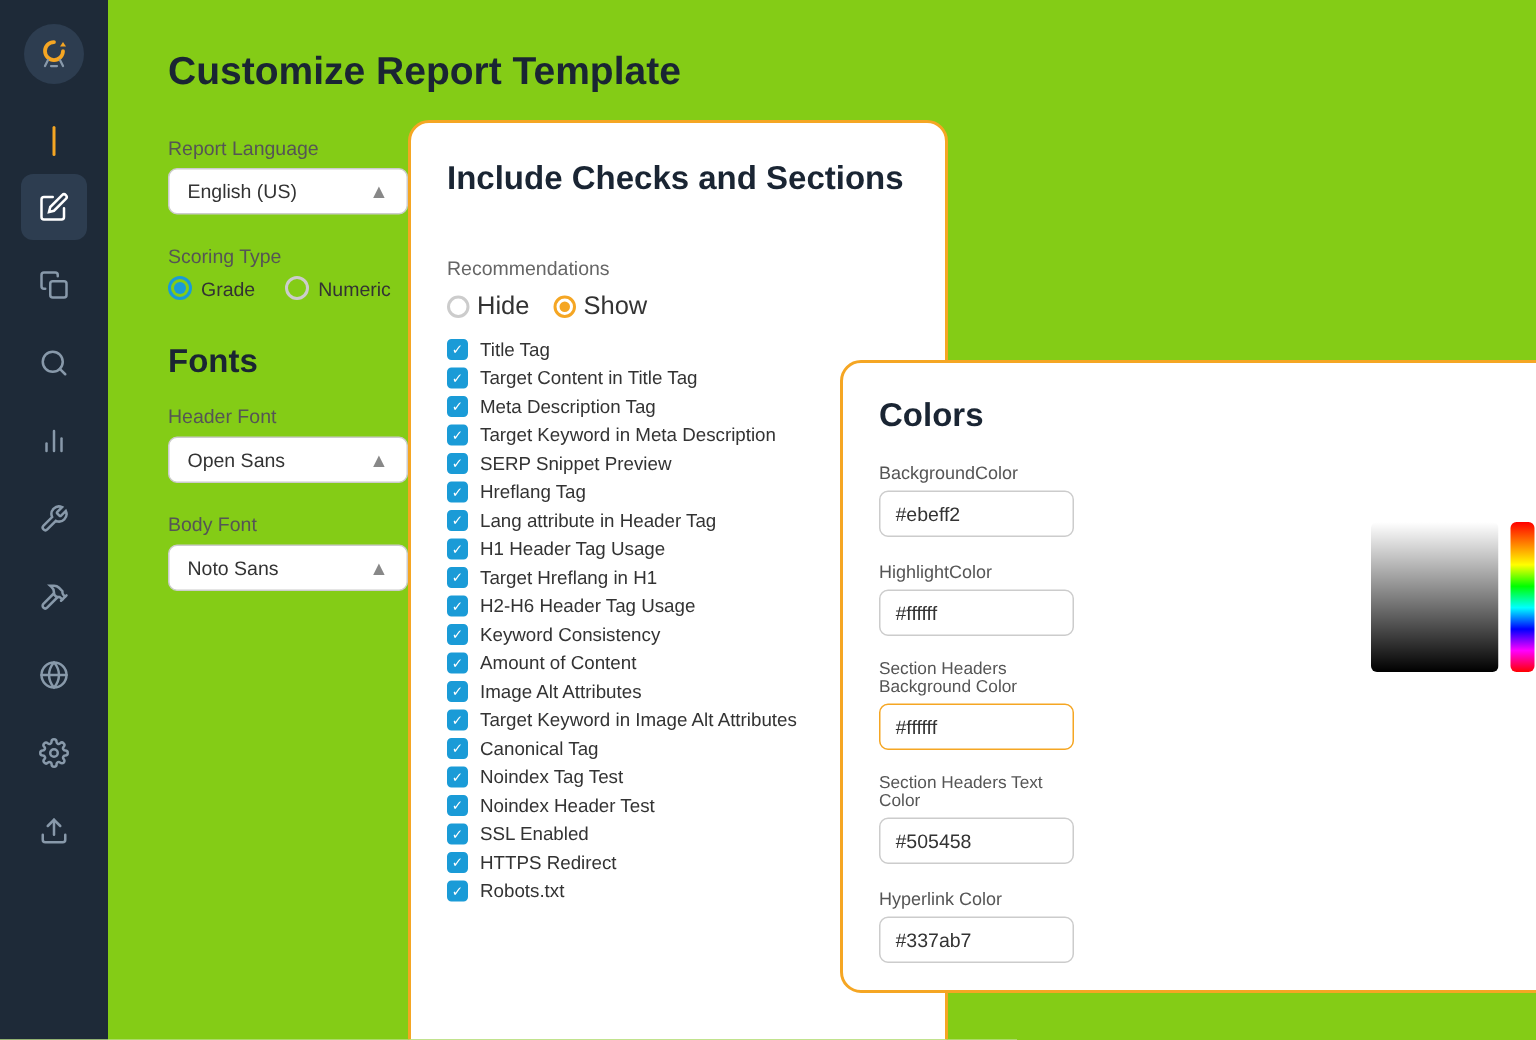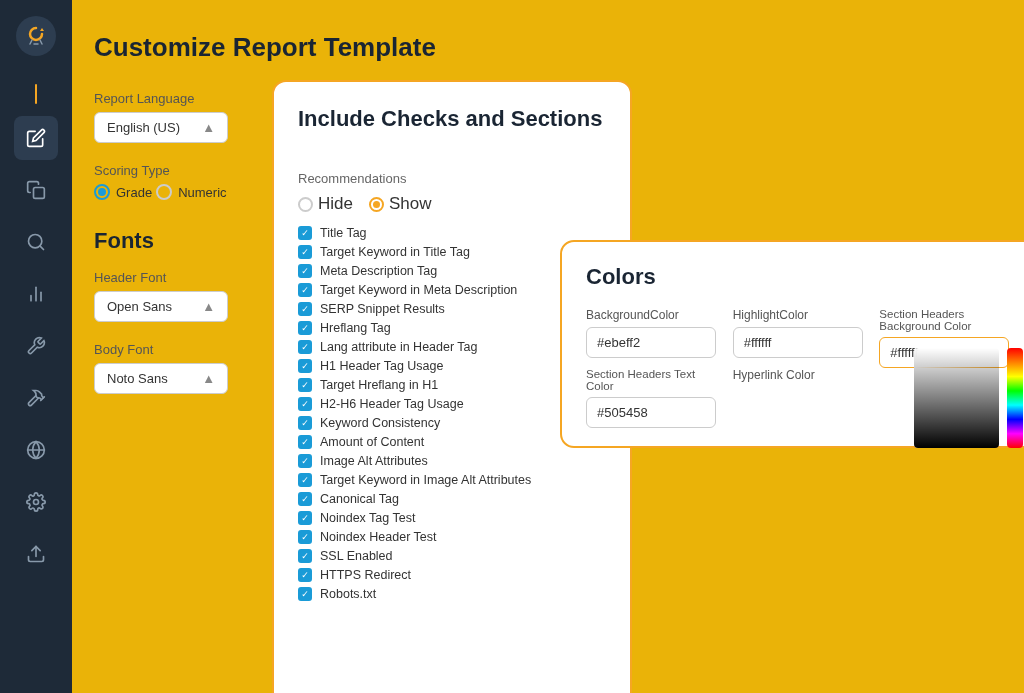--- a/index.html
+++ b/index.html
@@ -53,22 +53,22 @@
       width: 2px;
       height: 20px;
       background: #f5a623;
       border-radius: 2px;
       margin: 4px 0;
     }
 
     
     .main {
       flex: 1;
-      background: #eab308;
-      padding: 32px 22px;
+      background: #84cc16;
+      padding: 32px 40px;
       position: relative;
       overflow: hidden;
     }
 
     .page-title {
       font-size: 26px;
       font-weight: 600;
       color: #1a2533;
       margin-bottom: 28px;
     }
@@ -85,29 +85,29 @@
     .form-select {
       border: 1px solid #ccc;
       border-radius: 6px;
       padding: 7px 12px;
       font-size: 13px;
       color: #333;
       background: #fff;
       display: flex;
       align-items: flex-end;
       justify-content: space-between;
-      width: 134px;
+      width: 160px;
       cursor: pointer;
     }
     .form-select .arrow { color: #888; margin-left: 8px; }
 
     .scoring-row {
       display: flex;
       align-items: flex-end;
-      gap: 4px;
+      gap: 20px;
       margin-top: 6px;
     }
     .radio-option {
       display: flex;
       align-items: center;
       gap: 6px;
       font-size: 13px;
       color: #333;
       cursor: pointer;
     }
@@ -251,22 +251,22 @@
       padding: 22px 24px 18px;
     }
     .colors-title {
       font-size: 22px;
       font-weight: 700;
       color: #1a2533;
       margin-bottom: 18px;
     }
     .colors-grid {
       display: grid;
-      grid-template-columns: 1fr 1fr 1fr;
-      gap: 0 12px;
+      grid-template-columns: 1fr;
+      gap: 16px 12px;
       position: relative;
     }
     .color-field label {
       font-size: 12px;
       color: #555;
       display: block;
       margin-bottom: 5px;
     }
     .color-input {
       border: 1px solid #ccc;
@@ -435,33 +435,33 @@
         <span>Show</span>
       </label>
     </div>
     <div id="checks-list">
         <div class="check-item">
       <div class="checkbox-sq checked">✓</div>
       <span>Title Tag</span>
     </div>
         <div class="check-item">
       <div class="checkbox-sq checked">✓</div>
-      <span>Target Keyword in Title Tag</span>
+      <span>Target Content in Title Tag</span>
     </div>
         <div class="check-item">
       <div class="checkbox-sq checked">✓</div>
       <span>Meta Description Tag</span>
     </div>
         <div class="check-item">
       <div class="checkbox-sq checked">✓</div>
       <span>Target Keyword in Meta Description</span>
     </div>
         <div class="check-item">
       <div class="checkbox-sq checked">✓</div>
-      <span>SERP Snippet Results</span>
+      <span>SERP Snippet Preview</span>
     </div>
         <div class="check-item">
       <div class="checkbox-sq checked">✓</div>
       <span>Hreflang Tag</span>
     </div>
         <div class="check-item">
       <div class="checkbox-sq checked">✓</div>
       <span>Lang attribute in Header Tag</span>
     </div>
         <div class="check-item">
@@ -533,20 +533,21 @@
       <div class="color-field">
         <label style="font-size:11.5px;">Section Headers<br>Background Color</label>
         <input type="text" class="color-input active-input" value="#ffffff" style="">
       </div>
       <div class="color-field">
         <label style="font-size:11.5px;">Section Headers Text<br>Color</label>
         <input type="text" class="color-input" value="#505458" style="">
       </div>
       <div class="color-field">
         <label>Hyperlink Color</label>
+        <input type="text" class="color-input" value="#337ab7" style="">
       </div>
 
       <div class="color-picker-wrapper">
         <div class="color-picker-inner">
           <div style="position:relative; width:85px; height:100px; border-radius:4px; overflow:hidden; cursor:crosshair;">
             <div style="position:absolute; inset:0; background: linear-gradient(to right, #fff, rgba(0,0,0,0));"></div>
             <div style="position:absolute; inset:0; background: linear-gradient(to bottom, transparent, #000);"></div>
           </div>
           <div class="color-spectrum"></div>
         </div>

